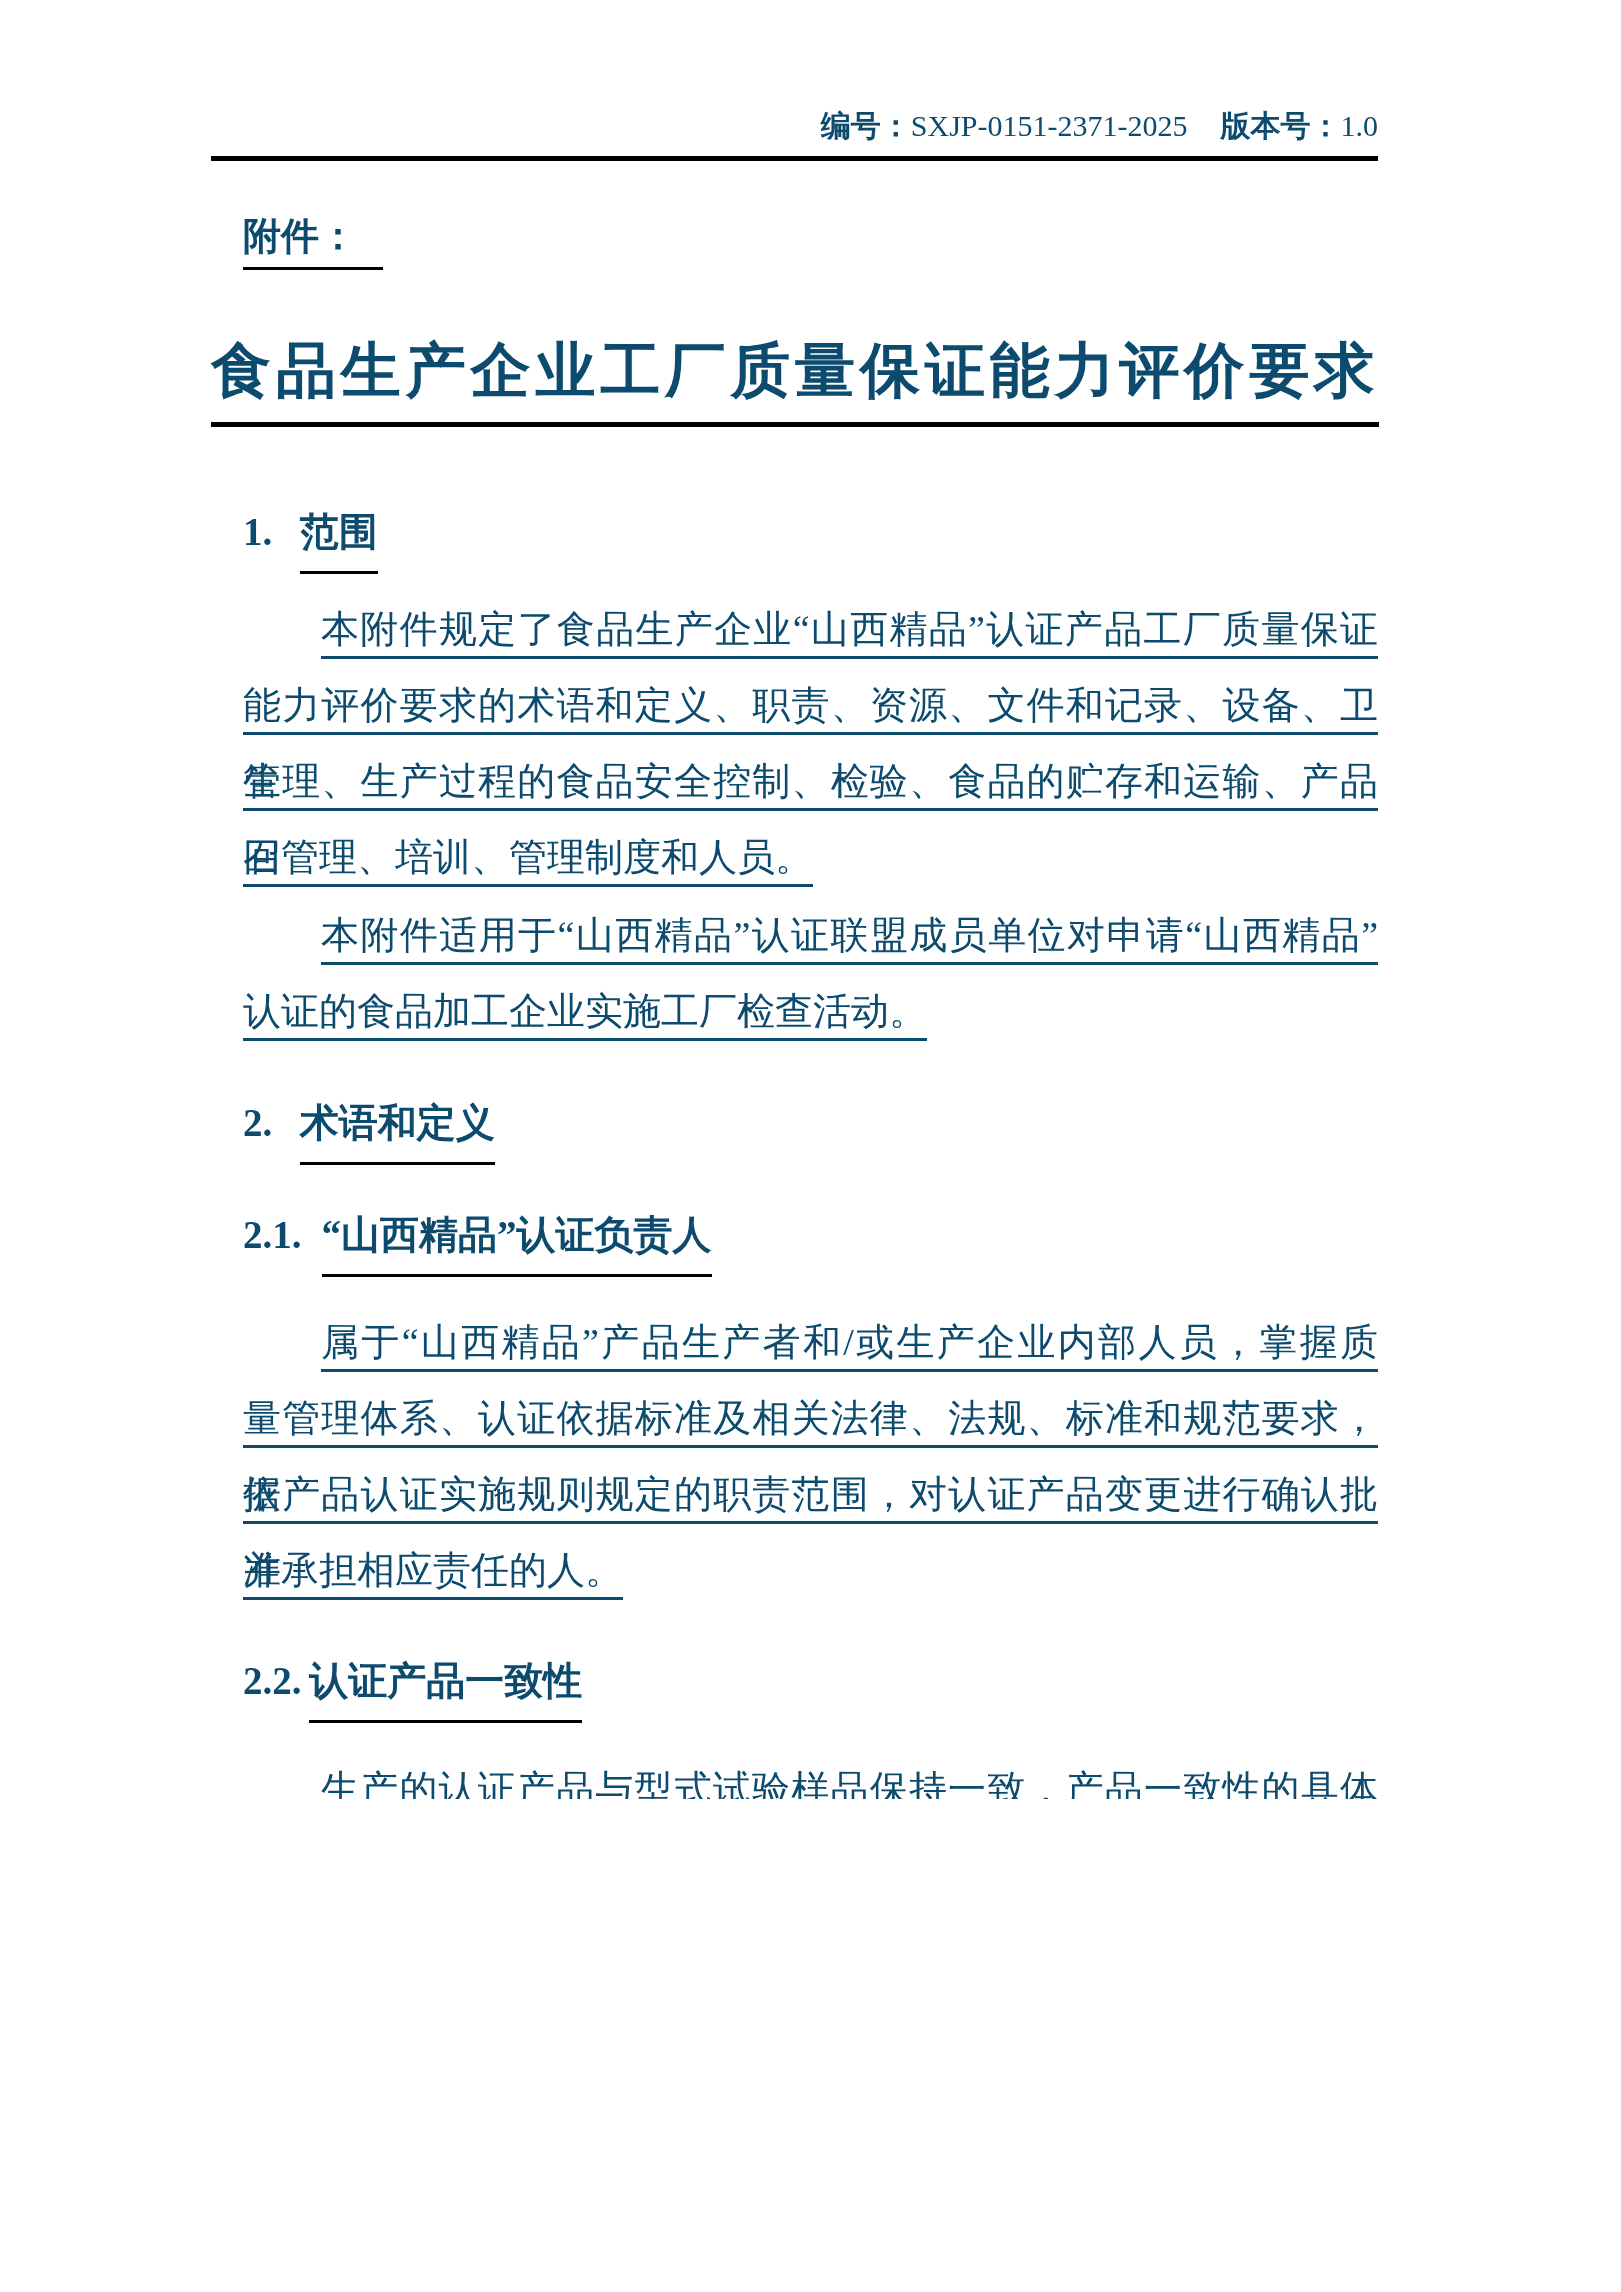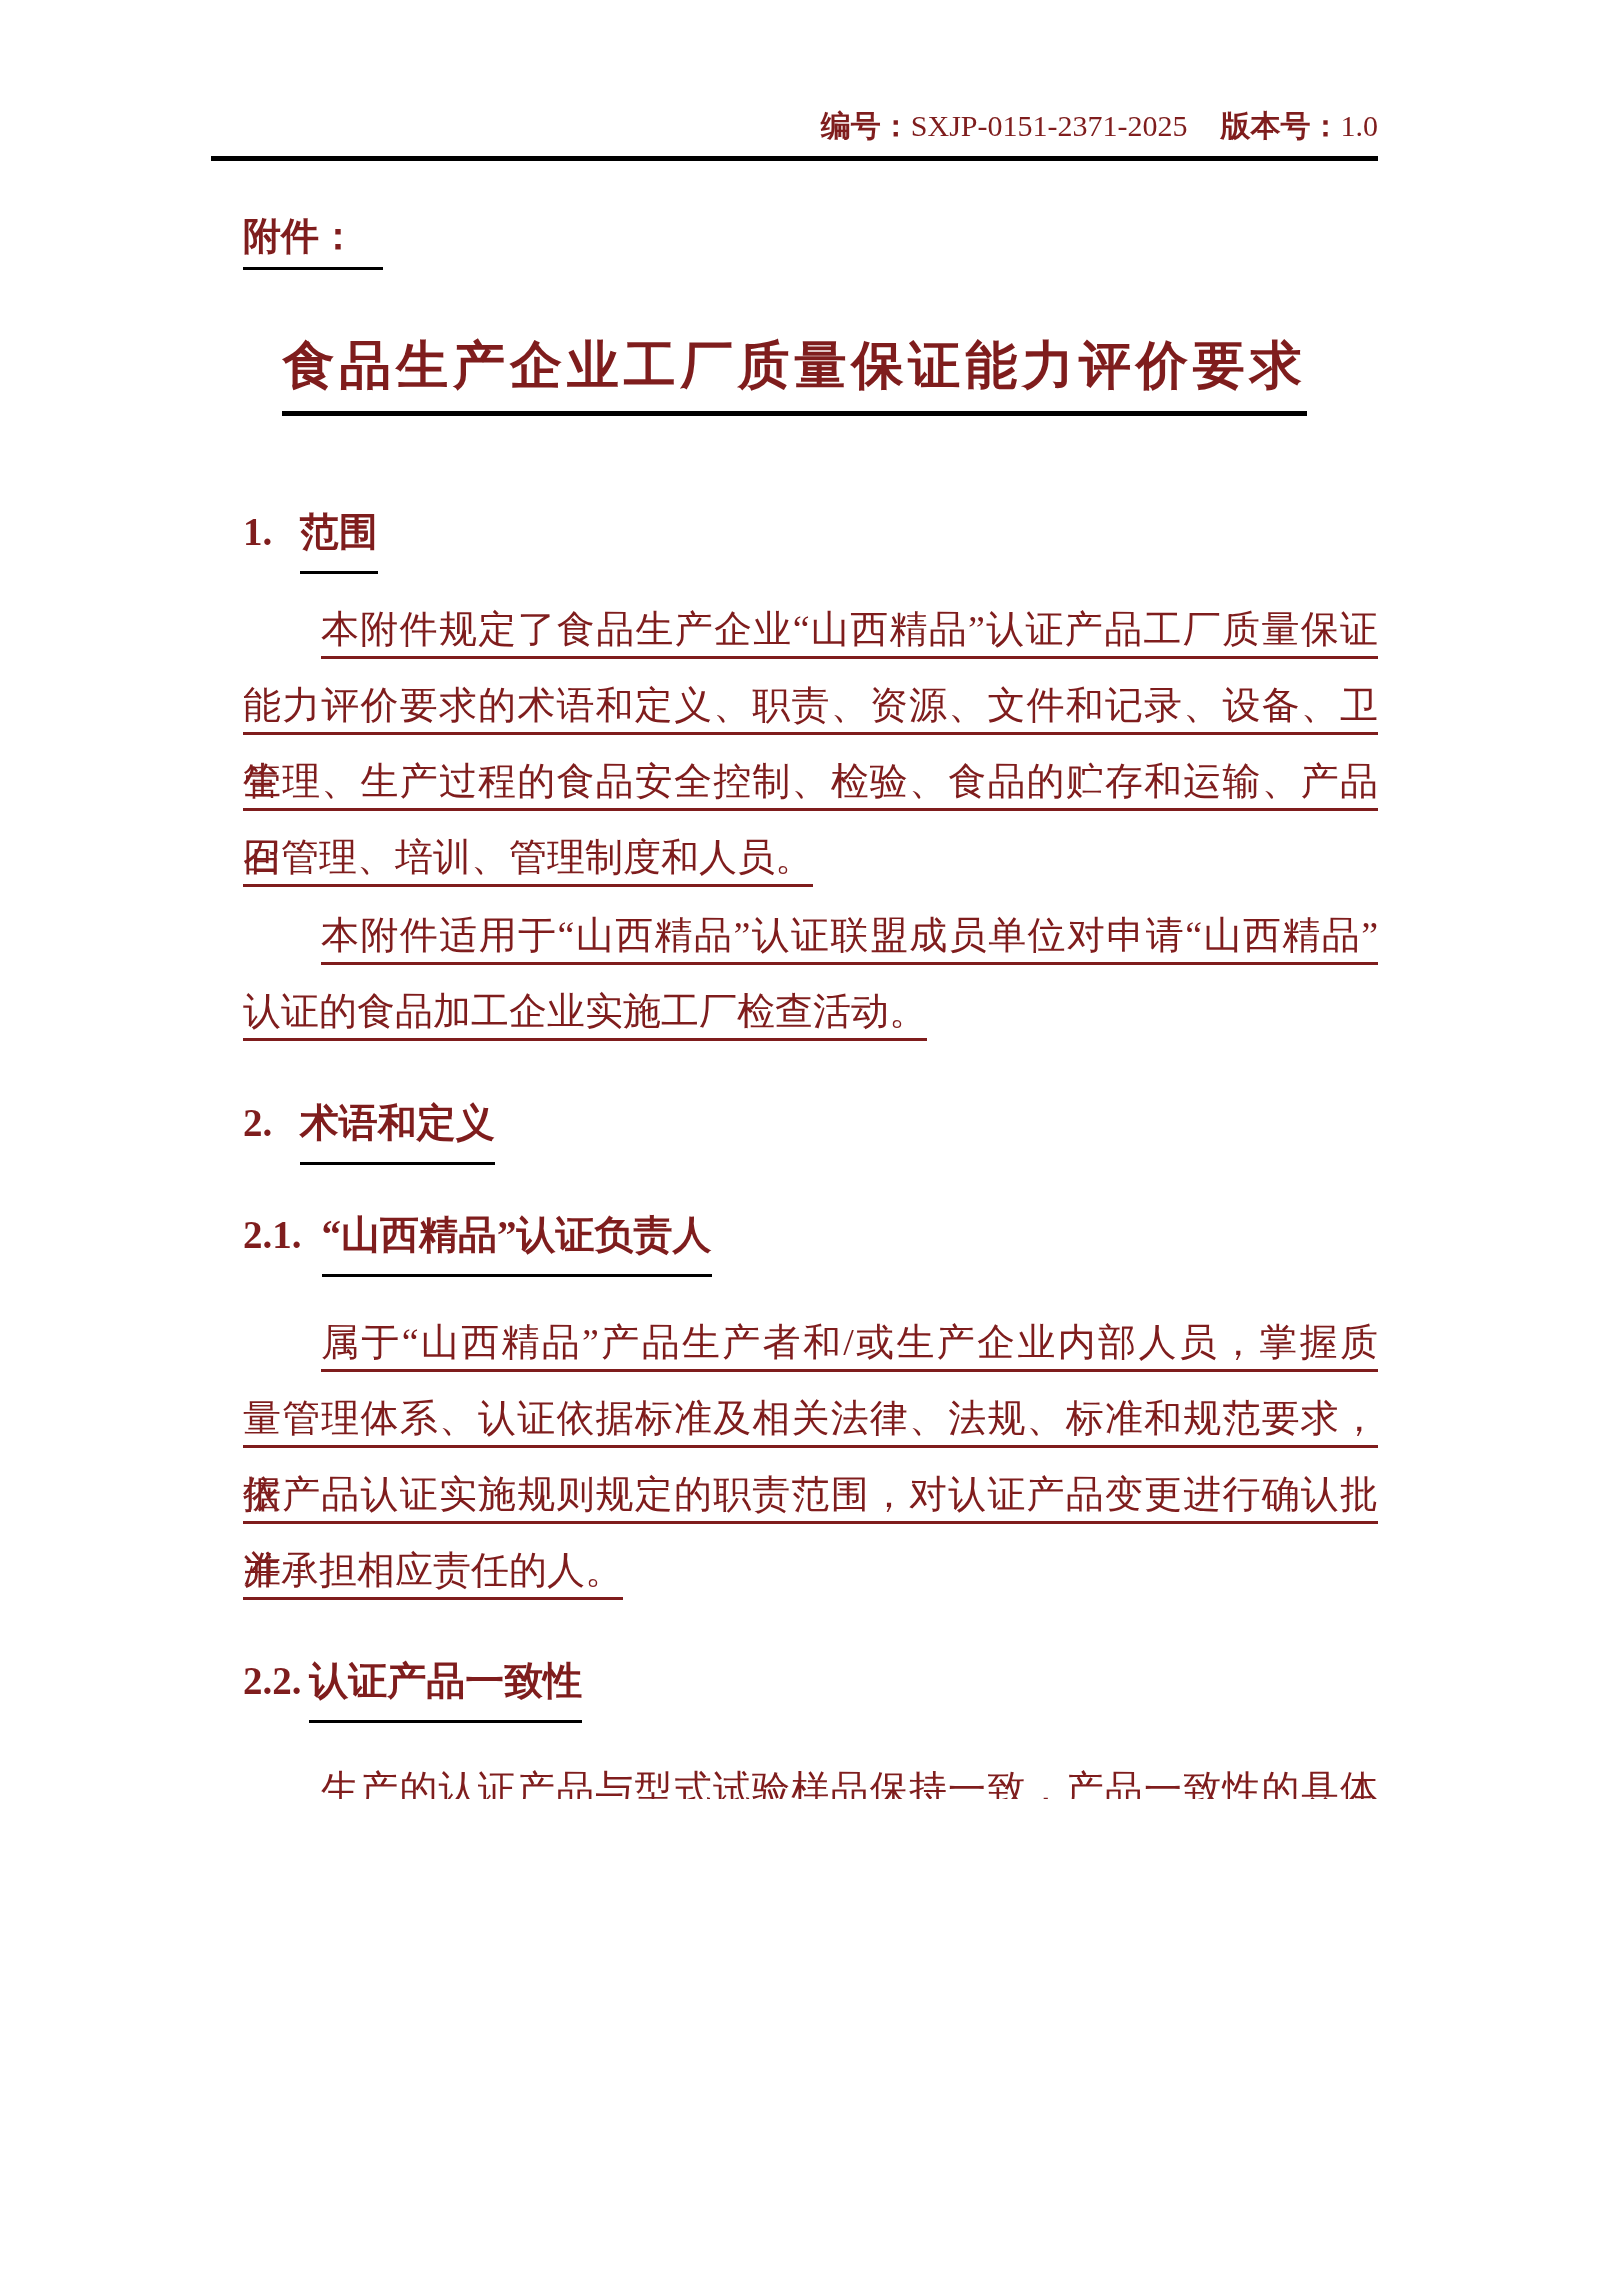--- a/index.html
+++ b/index.html
@@ -5,21 +5,21 @@
   html, body {
     margin: 0;
     padding: 0;
     background: #ffffff;
   }
   .page {
     position: relative;
     width: 1621px;
     height: 1799px;
     background: #ffffff;
-    color: #7f1d1d;
+    color: #0c4a6e;
     font-family: "Liberation Serif", "DejaVu Serif", serif;
     overflow: hidden;
   }
   
   .doc-header {
     position: absolute;
     top: 106px;
     left: 211px;
     width: 1167px;
     text-align: right;
@@ -51,21 +51,21 @@
     padding-right: 25.5px;
     text-align: right;
   }
   
   .title {
     position: absolute;
     top: 331px;
     left: 211px;
     width: 1167px;
     text-align: center;
-    font-size: 52px;
+    font-size: 60px;
     font-weight: bold;
     letter-spacing: 4.9px;
     white-space: nowrap;
   }
   .title .u {
     display: inline-block;
     border-bottom: 5.9px solid #000;
     padding-bottom: 9.8px;
   }
   

